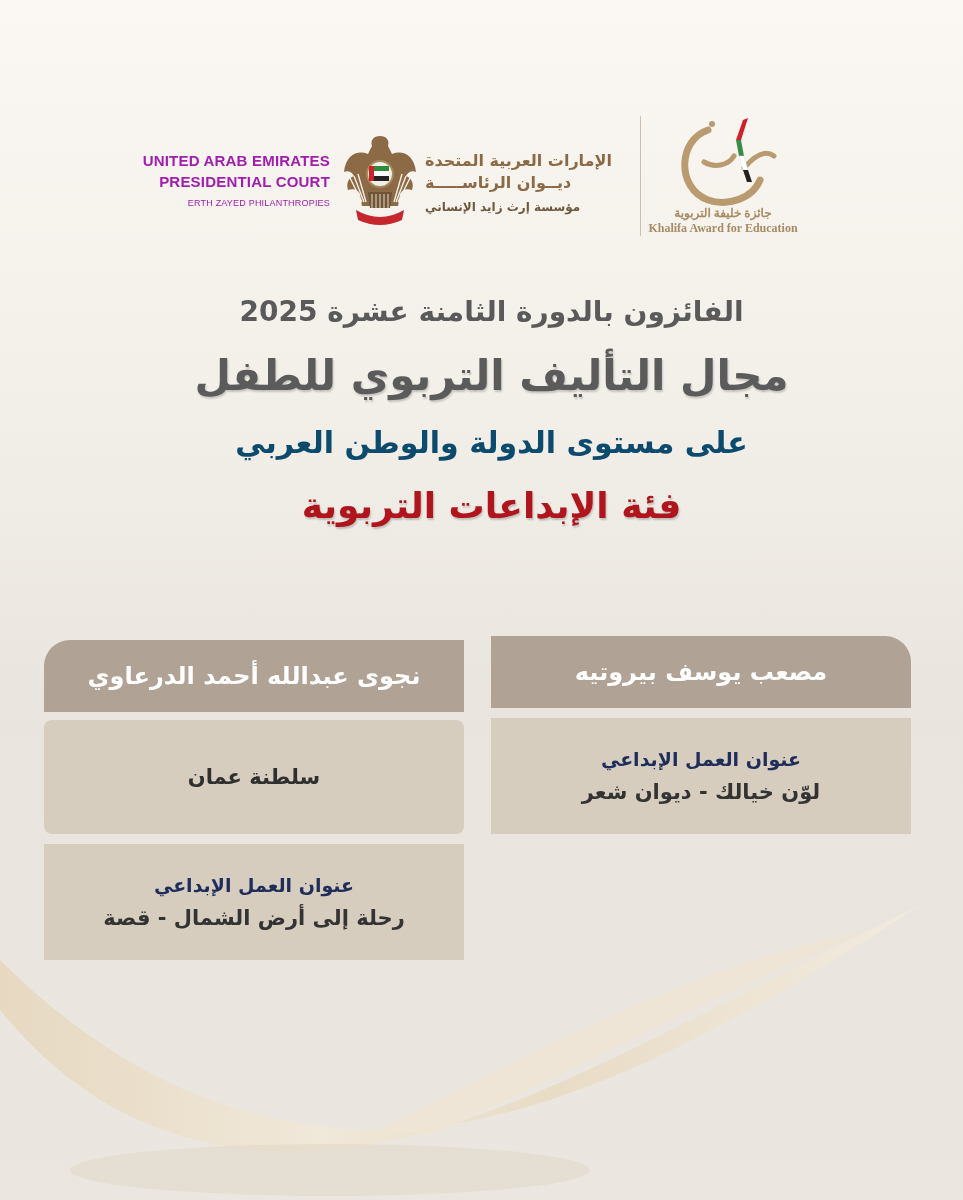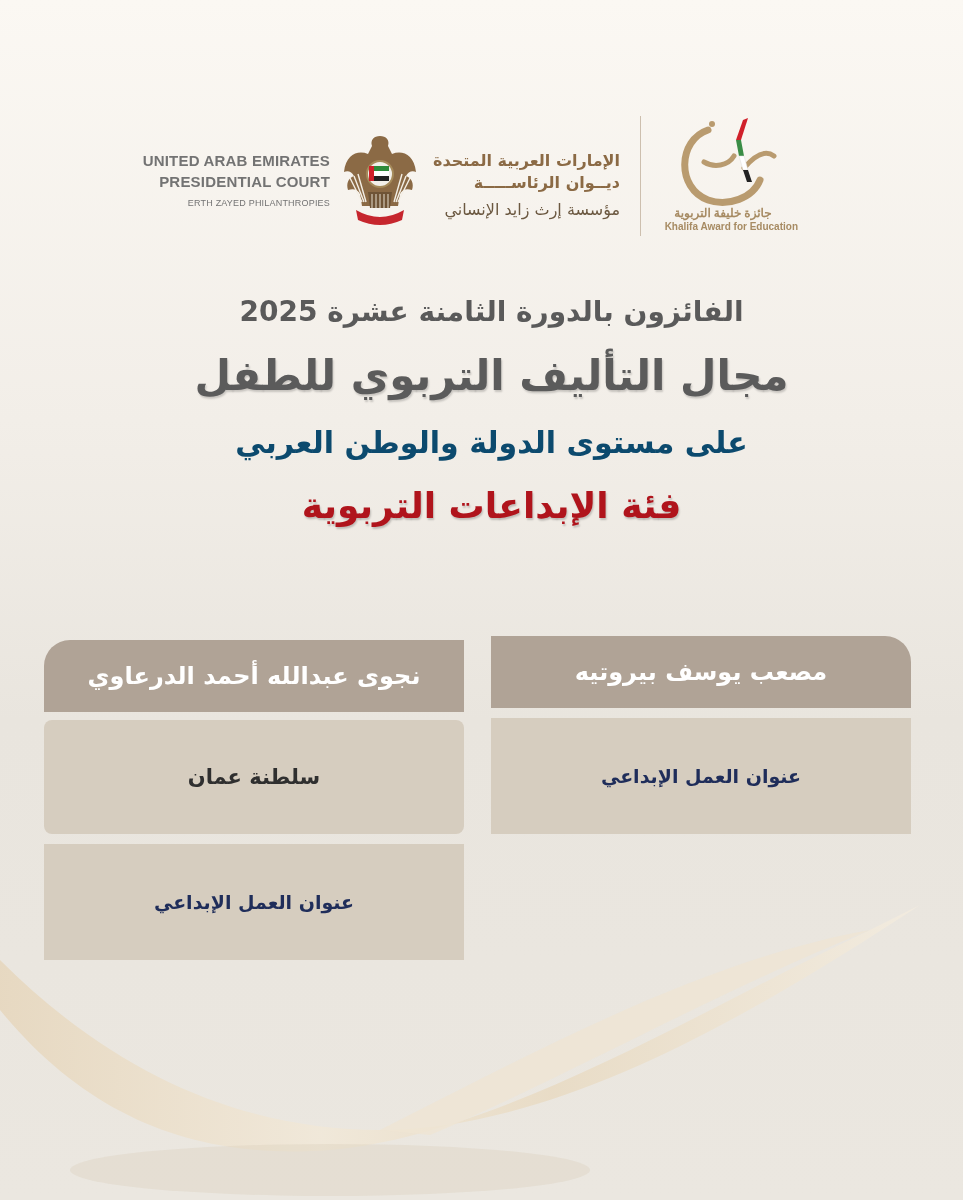--- a/index.html
+++ b/index.html
@@ -6,32 +6,32 @@
   html, body { width: 963px; height: 1200px; overflow: hidden; }
   body {
     position: relative;
     font-family: "DejaVu Sans", sans-serif;
     background: linear-gradient(180deg, #fbf8f3 0%, #f2eee8 35%, #e9e5de 60%, #ebe7e0 100%);
   }
   .swoosh { position: absolute; left: 0; top: 0; width: 963px; height: 1200px; pointer-events: none; }
 
   
   .header { position: absolute; top: 110px; left: 0; width: 963px; height: 130px; }
-  .uae-en { position: absolute; left: 140px; top: 40px; text-align: right; width: 190px; color: #737373; font-family: "Liberation Sans", sans-serif; }
+  .uae-en { position: absolute; left: 140px; top: 40px; text-align: right; width: 190px; color: #a21caf; font-family: "Liberation Sans", sans-serif; }
   .uae-en .l1, .uae-en .l2 { font-weight: bold; font-size: 15px; line-height: 21px; letter-spacing: 0.2px; }
   .uae-en .l3 { font-size: 9px; margin-top: 6px; letter-spacing: 0.2px; }
   .emblem { position: absolute; left: 342px; top: 22px; width: 76px; height: 98px; }
-  .uae-ar { position: absolute; left: 425px; top: 40px; width: 195px; direction: rtl; text-align: right; color: #8b6a45; font-family: "DejaVu Sans", sans-serif; }
+  .uae-ar { position: absolute; left: 425px; top: 40px; width: 195px; direction: rtl; text-align: left; color: #8b6a45; font-family: "DejaVu Sans", sans-serif; }
   .uae-ar .l1 { font-size: 16px; font-weight: bold; line-height: 22px; }
   .uae-ar .l2 { font-size: 16px; font-weight: bold; line-height: 22px; }
-  .uae-ar .l3 { font-size: 16px; margin-top: 6px; color: #6b5840; }
+  .uae-ar .l3 { font-size: 12px; margin-top: 6px; color: #6b5840; font-weight: bold; }
   .divider { position: absolute; left: 640px; top: 6px; width: 1px; height: 120px; background: #cdbfae; }
   .khalifa { position: absolute; left: 648px; top: 0; width: 170px; height: 130px; }
   .khalifa-ar { position: absolute; left: 648px; top: 96px; width: 150px; text-align: center; direction: rtl; color: #a78b63; font-size: 12px; font-weight: bold; font-family: Liberation Serif, serif; }
-  .khalifa-en { position: absolute; left: 648px; top: 111px; width: 150px; text-align: right; color: #a78b63; font-size: 10px; font-weight: bold; font-family: Liberation Sans, sans-serif; }
+  .khalifa-en { position: absolute; left: 648px; top: 111px; width: 150px; text-align: center; color: #a78b63; font-size: 12px; font-weight: bold; font-family: Liberation Serif, serif; }
 
   
   .titles { position: absolute; top: 290px; left: 0; width: 963px; direction: rtl; text-align: center; margin-left: 10px; }
   .t1 { font-size: 28px; font-weight: bold; color: #5a5a5a; line-height: 44px; }
   .t2 { font-size: 42px; font-weight: bold; color: #5b5b5b; line-height: 80px; margin-top: 2px; text-shadow: 1px 2px 2px rgba(0,0,0,0.18); }
   .t3 { font-size: 30px; font-weight: bold; color: #0c4a6e; line-height: 50px; margin-top: 2px; letter-spacing: 1px; }
   .t4 { font-size: 36px; font-weight: bold; color: #b0141c; line-height: 60px; margin-top: 8px; text-shadow: 1px 2px 2px rgba(0,0,0,0.2); }
 
   
   .card { position: absolute; width: 420px; direction: rtl; }
@@ -121,22 +121,24 @@
   <div class="t1">الفائزون بالدورة الثامنة عشرة 2025</div>
   <div class="t2">مجال التأليف التربوي للطفل</div>
   <div class="t3">على مستوى الدولة والوطن العربي</div>
   <div class="t4">فئة الإبداعات التربوية</div>
 </div>
 
 <div class="card right">
   <div class="card-head">مصعب يوسف بيروتيه</div>
   <div class="card-work">
     <div class="lbl">عنوان العمل الإبداعي</div>
+    <div class="val">لوّن خيالك  - ديوان شعر</div>
   </div>
 </div>
 
 <div class="card left">
   <div class="card-head">نجوى عبدالله أحمد الدرعاوي</div>
   <div class="card-country">سلطنة عمان</div>
   <div class="card-work">
     <div class="lbl">عنوان العمل الإبداعي</div>
+    <div class="val">رحلة إلى أرض الشمال - قصة</div>
   </div>
 </div>
 
 </body></html>

